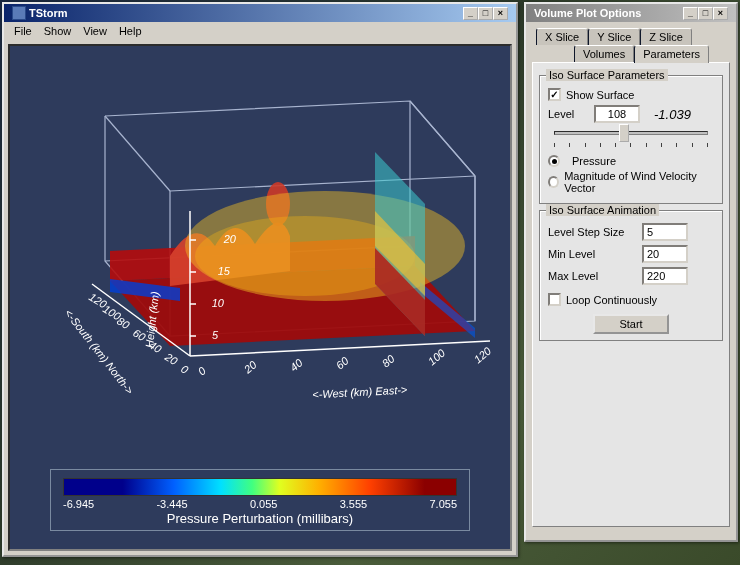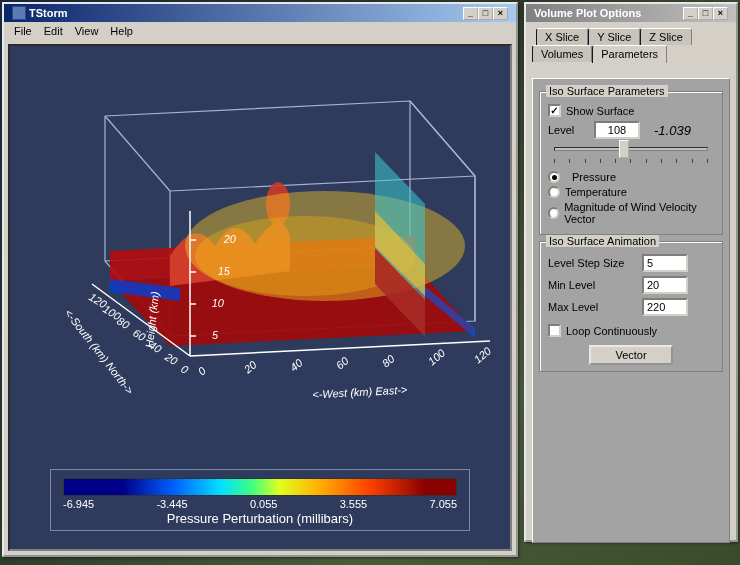--- a/index.html
+++ b/index.html
@@ -20,27 +20,27 @@
   
   .viz-3d { position: absolute; left: 10px; top: 40px; width: 480px; height: 360px; }
   
   .colorbar-frame { position: absolute; left: 40px; bottom: 18px; width: 420px; height: 62px; border: 1px solid #7a8aa0; padding: 8px 12px 4px; }
   .colorbar { height: 18px; background: linear-gradient(90deg, #00008b 0%, #00008b 15%, #0060ff 28%, #00e0ff 40%, #40ff80 48%, #e0ff20 55%, #ffb000 65%, #ff4000 78%, #8b0000 92%, #8b0000 100%); border: 1px solid #333; }
   .cb-ticks { display: flex; justify-content: space-between; margin-top: 2px; color: #fff; font-size: 12px; }
   .cb-label { text-align: center; color: #fff; font-size: 13px; margin-top: 1px; }
   
   .options-content { padding: 6px; }
   
-  .tab-row { display: flex; position: relative; z-index: 2; }
+  .tab-row { display: flex; position: relative; z-index: 2; margin-left: 42px; }
   .tab-row.back { margin-left: 4px; z-index: 1; }
   .tab { padding: 2px 8px; background: #d4d0c8; border: 1px solid #808080; border-bottom: none; border-top: 1px solid #fff; border-left: 1px solid #0f172a; border-radius: 3px 3px 0 0; margin-right: 0; cursor: default; font-size: 11px; position: relative; }
   .tab.active { background: #d4d0c8; padding-bottom: 3px; margin-bottom: -1px; z-index: 3; }
   .tab.inactive { background: #c8c4bc; }
   
-  .tab-panel { border: 1px solid #808080; border-top: 1px solid #fff; border-left: 1px solid #fff; background: #a3a3a3; padding: 6px; margin-top: 16px; }
+  .tab-panel { border: 1px solid #808080; border-top: 1px solid #fff; border-left: 1px solid #fff; background: #e5e5e5; padding: 6px; margin-top: 0; }
   
   .groupbox { border: 1px solid #808080; box-shadow: inset 1px 1px 0 #fff; margin: 6px 0; padding: 8px 8px 6px; position: relative; }
   .groupbox-title { position: absolute; top: -7px; left: 6px; background: #d4d0c8; padding: 0 3px; font-size: 11px; }
   
   .field-row { display: flex; align-items: center; margin: 4px 0; gap: 6px; }
   .field-label { width: 88px; font-size: 11px; }
   .text-input { width: 46px; height: 18px; border: 2px inset #d4d0c8; background: #fff; padding: 1px 3px; font-size: 11px; text-align: center; }
   .static-val { font-size: 13px; margin-left: 8px; font-style: italic; }
   
   .checkbox-row { display: flex; align-items: center; margin: 4px 0; gap: 5px; }
@@ -65,21 +65,21 @@
     <div class="title-icon"></div>
     <div class="title-text">TStorm</div>
     <div class="title-buttons">
       <div class="tbtn">_</div>
       <div class="tbtn">□</div>
       <div class="tbtn">×</div>
     </div>
   </div>
   <div class="menubar">
     <div class="menu-item">File</div>
-    <div class="menu-item">Edit</div>
+    <div class="menu-item">Show</div>
     <div class="menu-item">View</div>
     <div class="menu-item">Help</div>
   </div>
   <div class="main-content">
     <div class="viz-3d">
       <svg width="480" height="360" viewBox="0 0 480 360">
 
         <g stroke="#a8b4cf" stroke-width="1.2" fill="none">
 
           <polyline points="85,30 390,15 455,90"></polyline>
@@ -215,24 +215,20 @@
             <span></span>
             <span></span>
             <span></span>
         </div>
         <div class="radio-row" style="margin-top:8px;gap:12px;">
           <div class="radio on"></div>
           <span>Pressure</span>
         </div>
         <div class="radio-row">
           <div class="radio"></div>
-          <span>Temperature</span>
-        </div>
-        <div class="radio-row">
-          <div class="radio"></div>
           <span style="line-height:1.1;">Magnitude of Wind Velocity Vector</span>
         </div>
       </div>
 
       <div class="groupbox">
         <div class="groupbox-title">Iso Surface Animation</div>
         <div class="field-row">
           <span class="field-label">Level Step Size</span>
           <input class="text-input" style="text-align: left;" value="5">
         </div>
@@ -242,18 +238,18 @@
         </div>
         <div class="field-row">
           <span class="field-label">Max Level</span>
           <input class="text-input" style="text-align: left;" value="220">
         </div>
         <div class="checkbox-row" style="margin-top:8px;">
           <div class="checkbox"></div>
           <span>Loop Continuously</span>
         </div>
         <div class="btn-center">
-          <div class="btn">Vector</div>
+          <div class="btn">Start</div>
         </div>
       </div>
     </div>
   </div>
 </div>
 
 </body></html>

